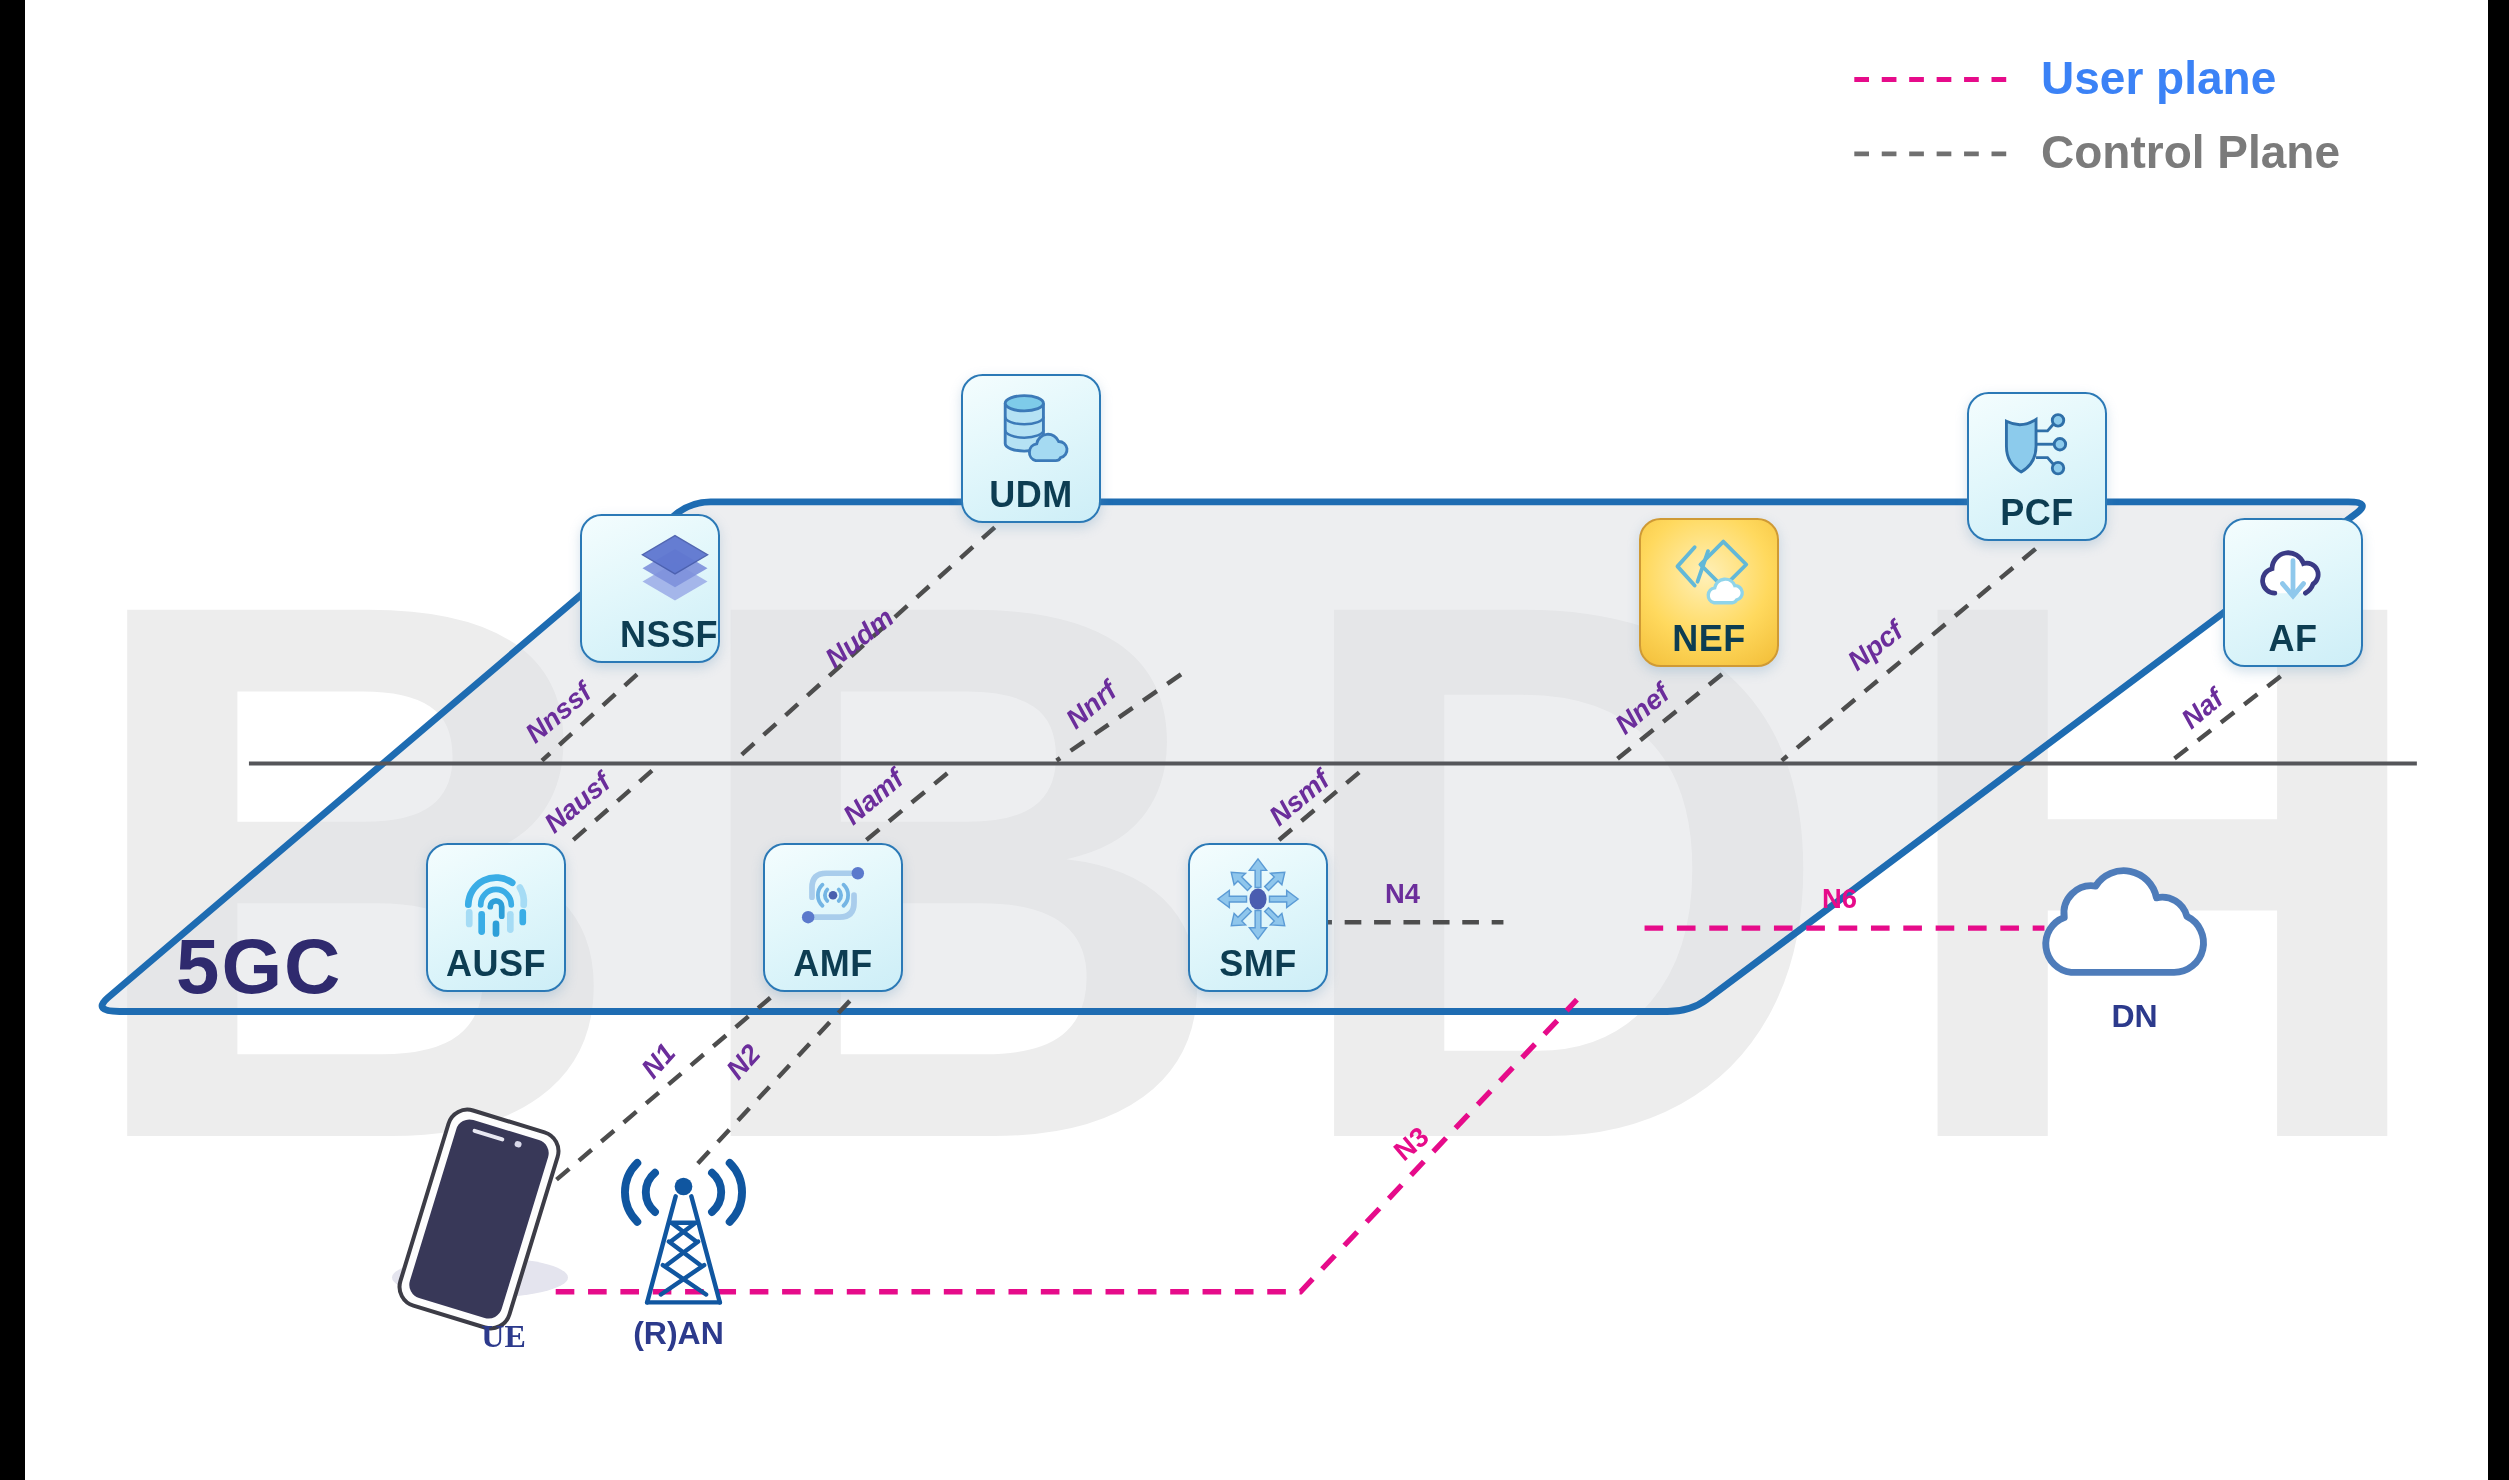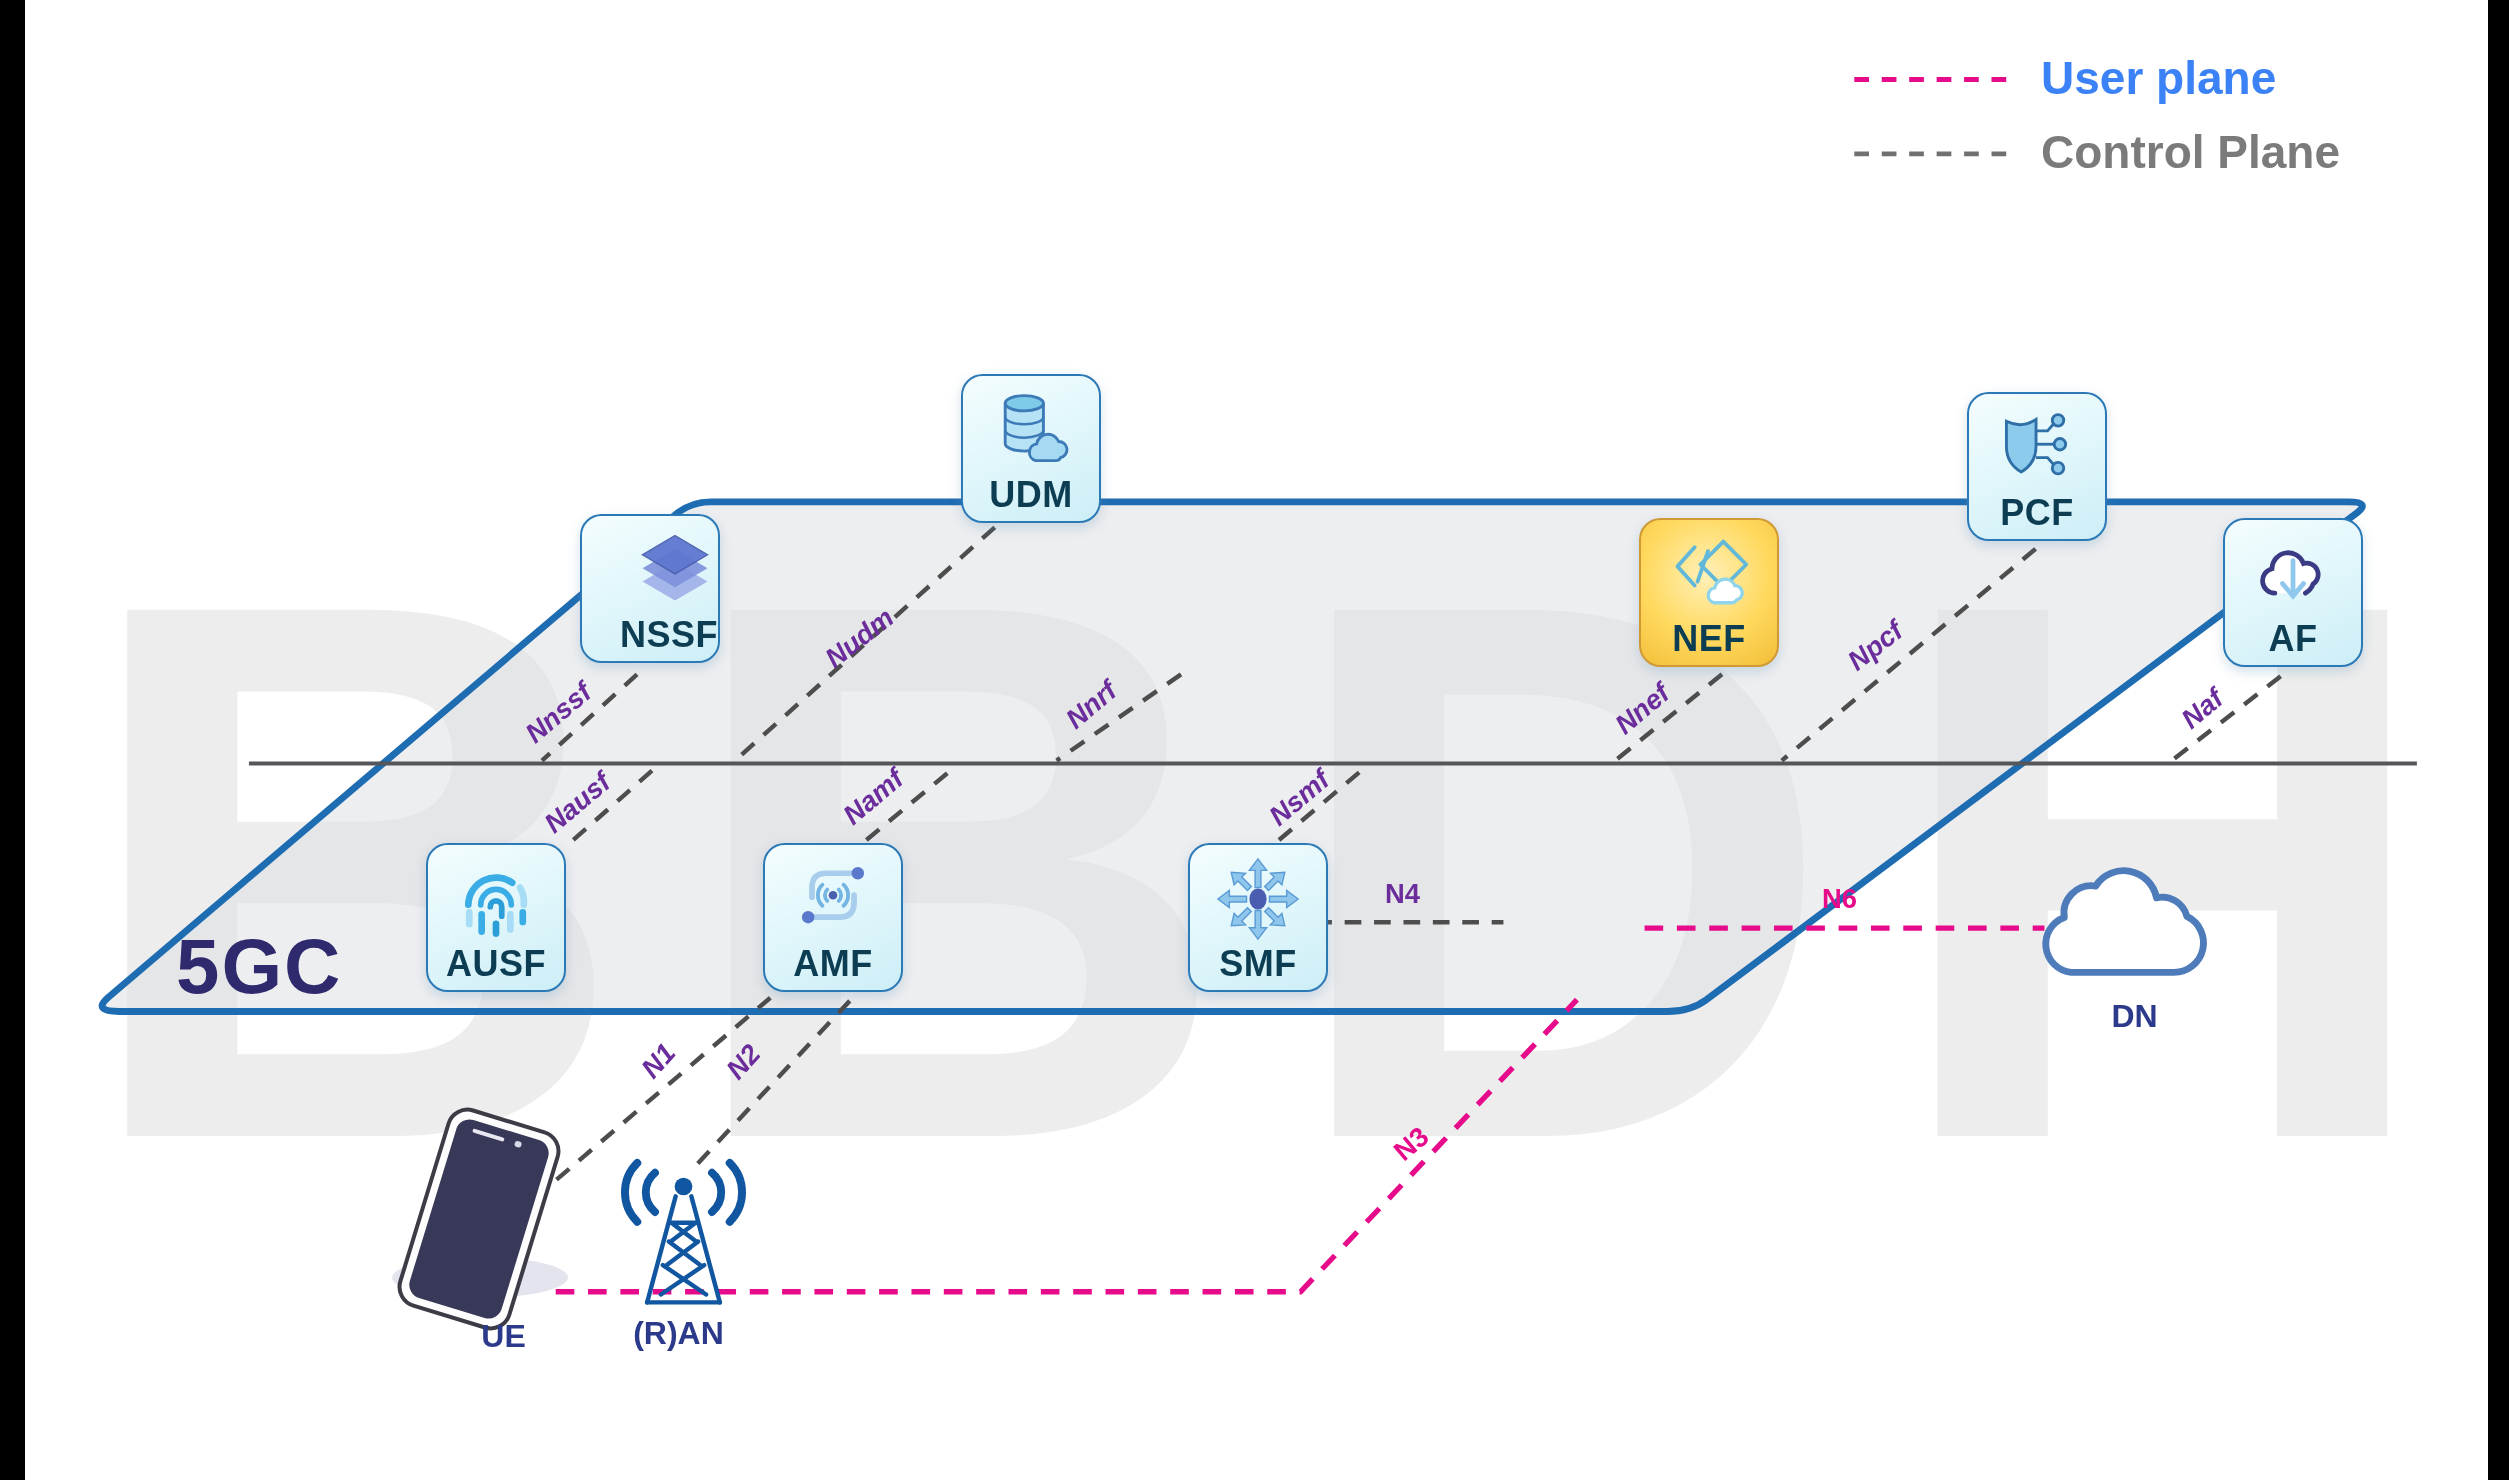--- a/index.html
+++ b/index.html
@@ -229,21 +229,21 @@
   <div class="iface plain" style="left:1334px;top:878px;">N4</div>
   <div class="iface pink" style="left:1771px;top:883px;">N6</div>
 
   <div class="phone-shadow"></div>
   <div class="phone-wrap">
     <div class="phone-body"></div>
     <div class="phone-screen"></div>
     <div class="phone-speaker"></div>
     <div class="phone-cam"></div>
   </div>
-  <div class="node-label" style="left:425px;top:1318px;">UE</div>
+  <div class="node-label" style="left:425px;top:1318px;font-family:Liberation Serif, serif;">UE</div>
 
   <div class="tower-wrap">
     <svg width="167" height="172" viewBox="0 0 170 175">
       <g stroke="#1056a0" stroke-width="4.5" fill="none" stroke-linecap="round">
         <path d="M77,42 L48,150"></path>
         <path d="M93,42 L122,150"></path>
         <line x1="74" y1="70" x2="98" y2="88"></line>
           <line x1="96" y1="70" x2="72" y2="88"></line>
         <line x1="70" y1="88" x2="102" y2="112"></line>
           <line x1="100" y1="88" x2="68" y2="112"></line>

